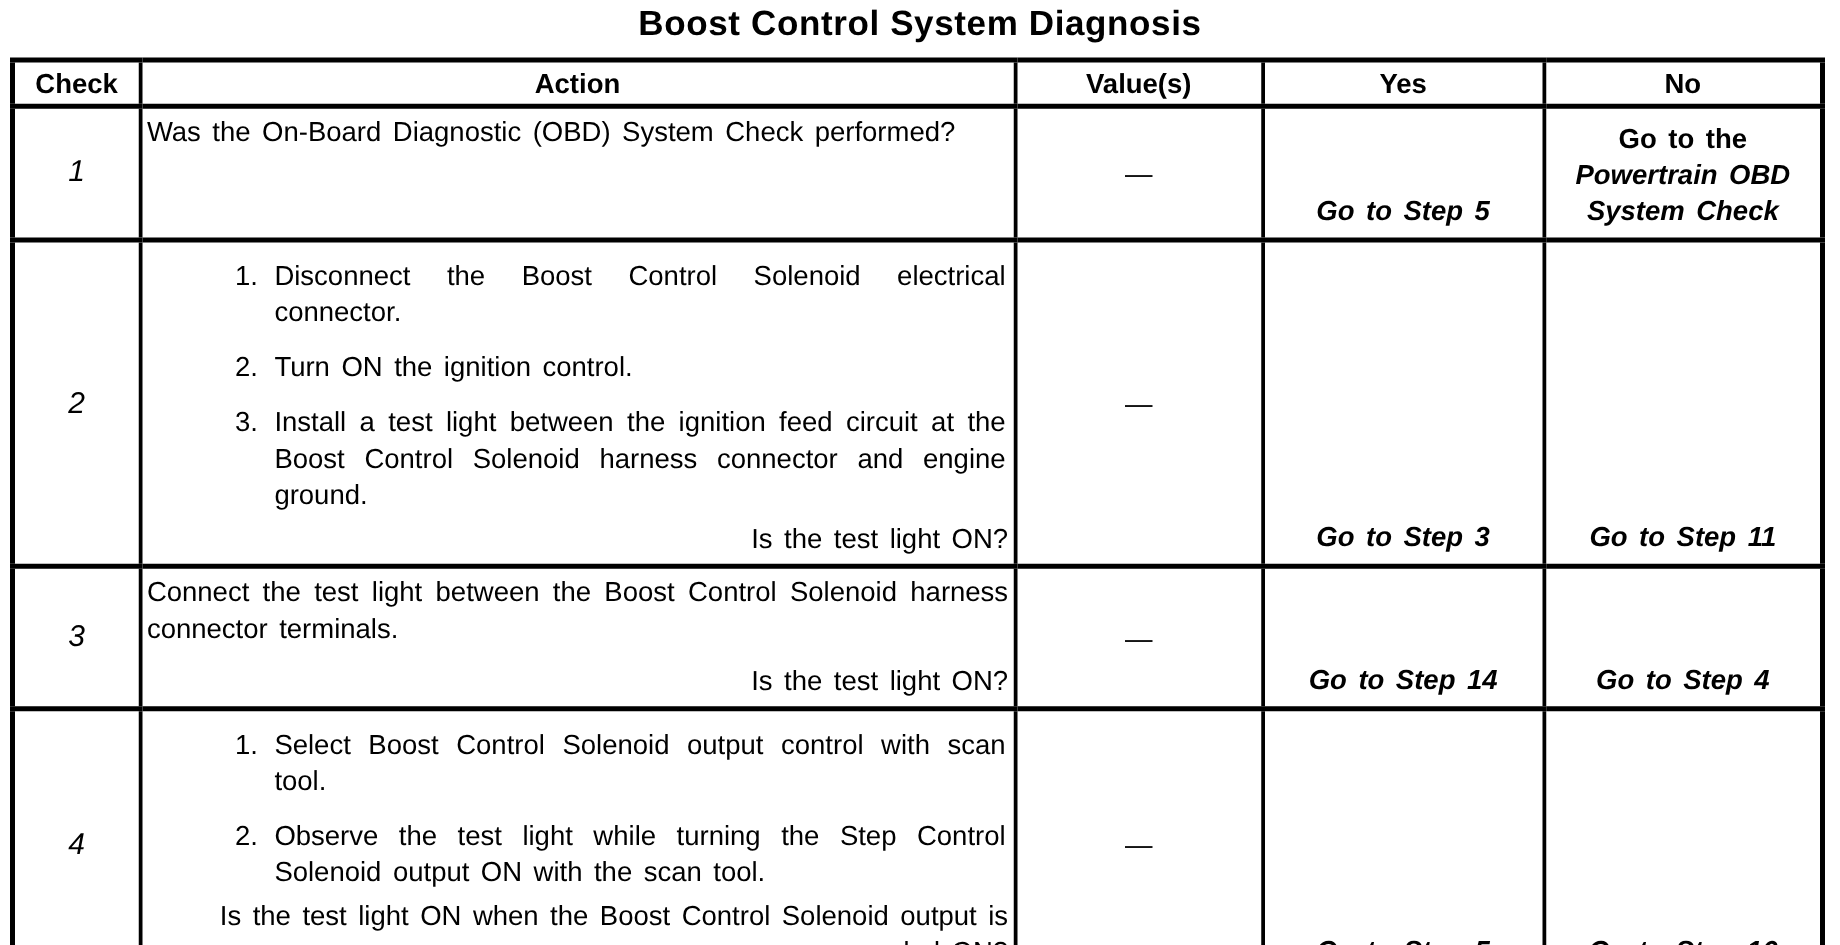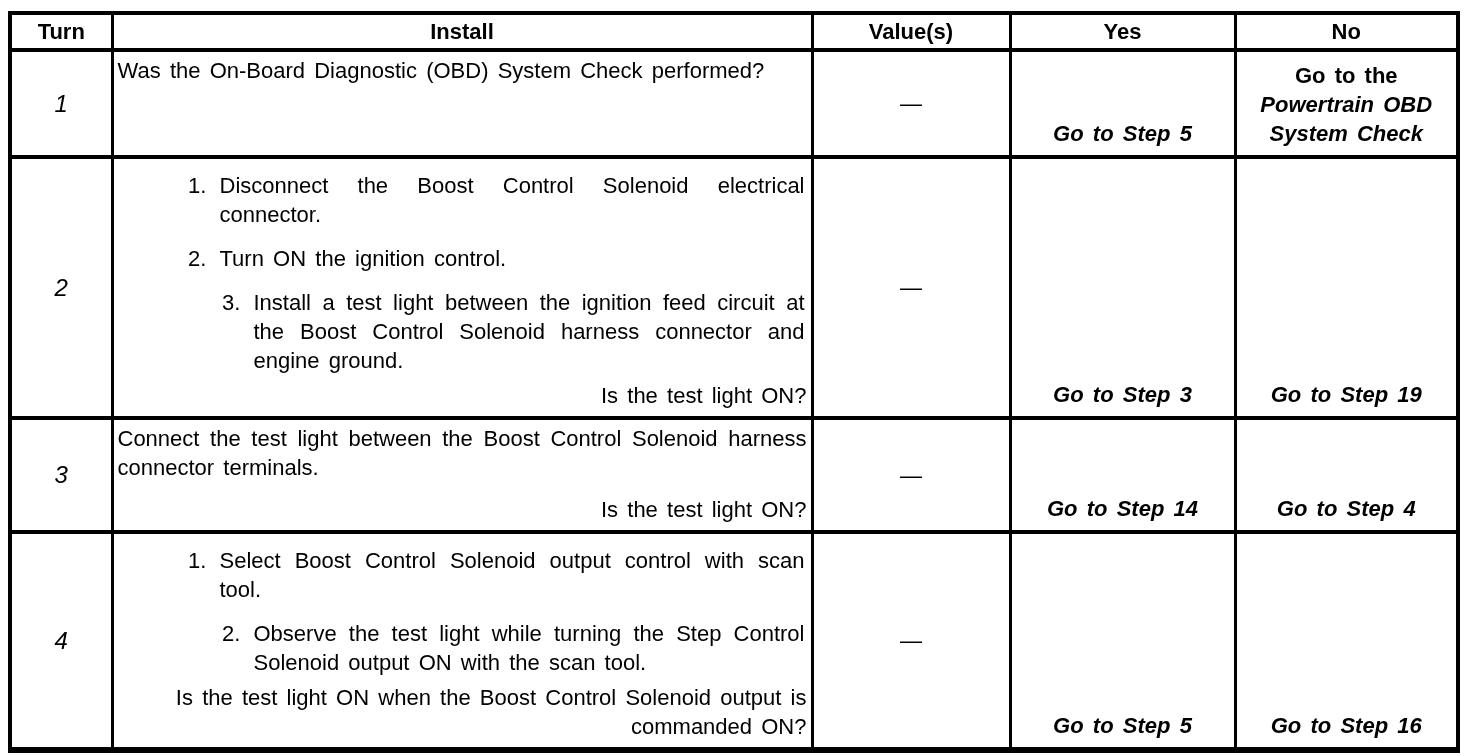--- a/index.html
+++ b/index.html
@@ -89,21 +89,21 @@
   ol.action-list {
     margin: 8px 0 0 0;
     padding-left: 98px;
     padding-right: 2px;
   }
   ol.action-list li {
     margin-bottom: 15px;
     text-align: justify;
     padding-left: 4px;
   }
-  ol.action-list li:last-child { margin-bottom: 0; margin-left: 34px; }
+  ol.action-list li:last-child { margin-bottom: 0; }
   .action-question {
     margin: 6px 0 0 0;
     text-align: right;
   }
   td.value-cell {
     text-align: center;
     vertical-align: middle;
     font-size: 22px;
   }
   td.outcome-cell {
@@ -113,33 +113,34 @@
   }
   .outcome-pad { padding: 4px 6px 7px 6px; }
   .goto { font-style: italic; }
   .no-prefix { font-style: normal; display: block; }
   .no-block .goto { display: block; }
 </style>
 </head>
 <body>
 
 <div class="page">
+  <h1 class="title">Boost Control System Diagnosis</h1>
 
   <table class="diag-table">
     <colgroup>
       <col class="c-step">
       <col class="c-action">
       <col class="c-value">
       <col class="c-yes">
       <col class="c-no">
     </colgroup>
     <thead>
       <tr>
-        <th>Turn</th>
-        <th>Install</th>
+        <th>Check</th>
+        <th>Action</th>
         <th>Value(s)</th>
         <th>Yes</th>
         <th>No</th>
       </tr>
     </thead>
     <tbody>
   <tr class="r0">
     <td class="step-cell">
       <span>1</span>
     </td>
@@ -189,21 +190,21 @@
       <span>—</span>
     </td>
     <td class="outcome-cell">
       <div class="outcome-pad">
         <span class="goto">Go to Step 3</span>
       </div>
     </td>
     <td class="outcome-cell">
       <div class="outcome-pad no-block">
 
-        <span class="goto">Go to Step 19</span>
+        <span class="goto">Go to Step 11</span>
       </div>
     </td>
   </tr>
 
   <tr class="r2">
     <td class="step-cell">
       <span>3</span>
     </td>
     <td class="action-cell">
       <div class="action-inner">

